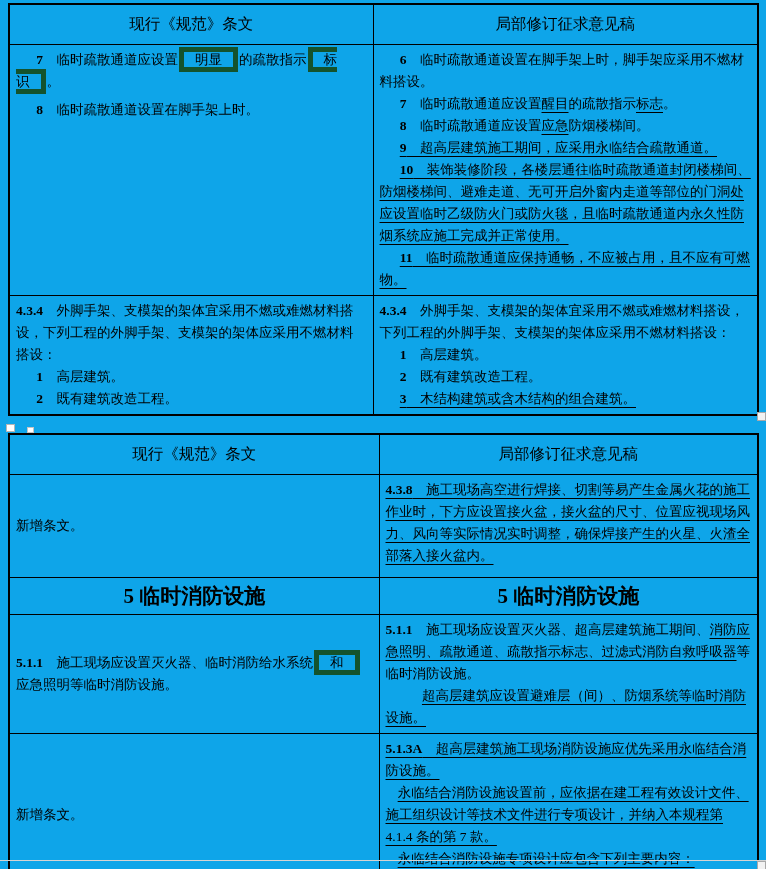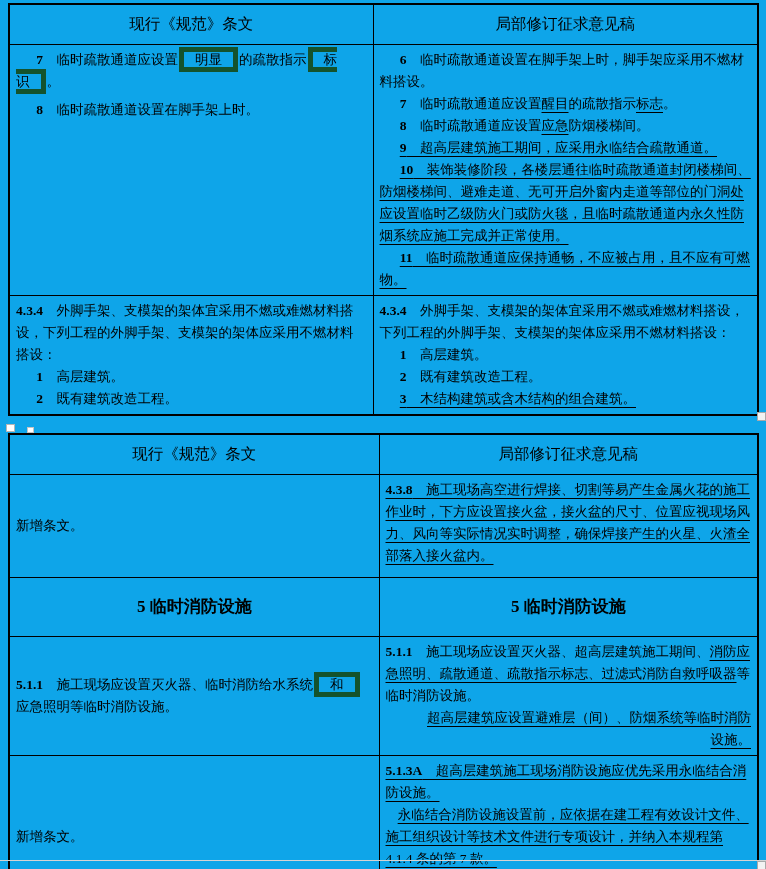--- a/index.html
+++ b/index.html
@@ -6,31 +6,31 @@
   .page{position:relative;width:766px;height:869px;background:#0ea5e9;overflow:hidden;
         font-family:"Liberation Serif","DejaVu Serif",serif;color:#000;}
   table.cmp{border-collapse:collapse;table-layout:fixed;position:absolute;left:8px;width:749px;
             border:2px solid #000;}
   table.t1{top:3px;}
   table.t2{top:433px;border-bottom:none;}
   .t2 tr:last-child td{border-bottom:none;}
   td{border:1px solid #000;vertical-align:top;padding:4px 6px;font-size:13.5px;line-height:22px;}
   td.hcell{vertical-align:middle;text-align:center;font-size:15.5px;padding:2px;}
   td.vmid{vertical-align:middle;margin-left:31px;}
-  td.sechd{vertical-align:middle;text-align:center;font-weight:bold;font-size:17px;padding:18px;}
+  td.sechd{vertical-align:middle;text-align:center;font-weight:bold;font-size:21px;padding:7px;}
   .t1 col.ca{width:364px;} .t1 col.cb{width:385px;}
   .t2 col.ca{width:370px;} .t2 col.cb{width:379px;}
   tr.hrow{height:40px;}
   tr.r1a{height:240px;} tr.r1b{height:119px;}
   tr.r2a{height:103px;} tr.r2b{height:30px;} tr.r2c{height:83px;} tr.r2d{height:163px;}
   .para{margin:0;}
   .p-item{text-indent:1.5em;}
   .p-section{text-indent:0;}
   .p-cont1{text-indent:0.9em;}
-  .p-cont2{text-indent:2.7em;text-align:right;}
+  .p-cont2{text-indent:2.7em;}
   .p-center{text-indent:0;text-align:center;}
   .p-sp{margin-bottom:6px;}
   .b{font-weight:bold;}
   .u{text-decoration:underline;text-decoration-thickness:1px;text-underline-offset:3.5px;}
   .box{border:5px solid #14532d;padding:0 11px;margin:0 1px;}
   .handle{position:absolute;width:7px;height:7px;border:1px solid #a9a9a9;background:#f2f2f2;}
   .h-t1{left:757px;top:412px;}
   .h-t2{left:757px;top:861px;}
   .anchor{position:absolute;width:7px;height:6px;border:1px solid #b5b5b5;background:#fff;left:6px;top:424px;}
   .anchor2{position:absolute;width:5px;height:4px;border:1px solid #c4c4c4;background:#fff;left:27px;top:427px;}

